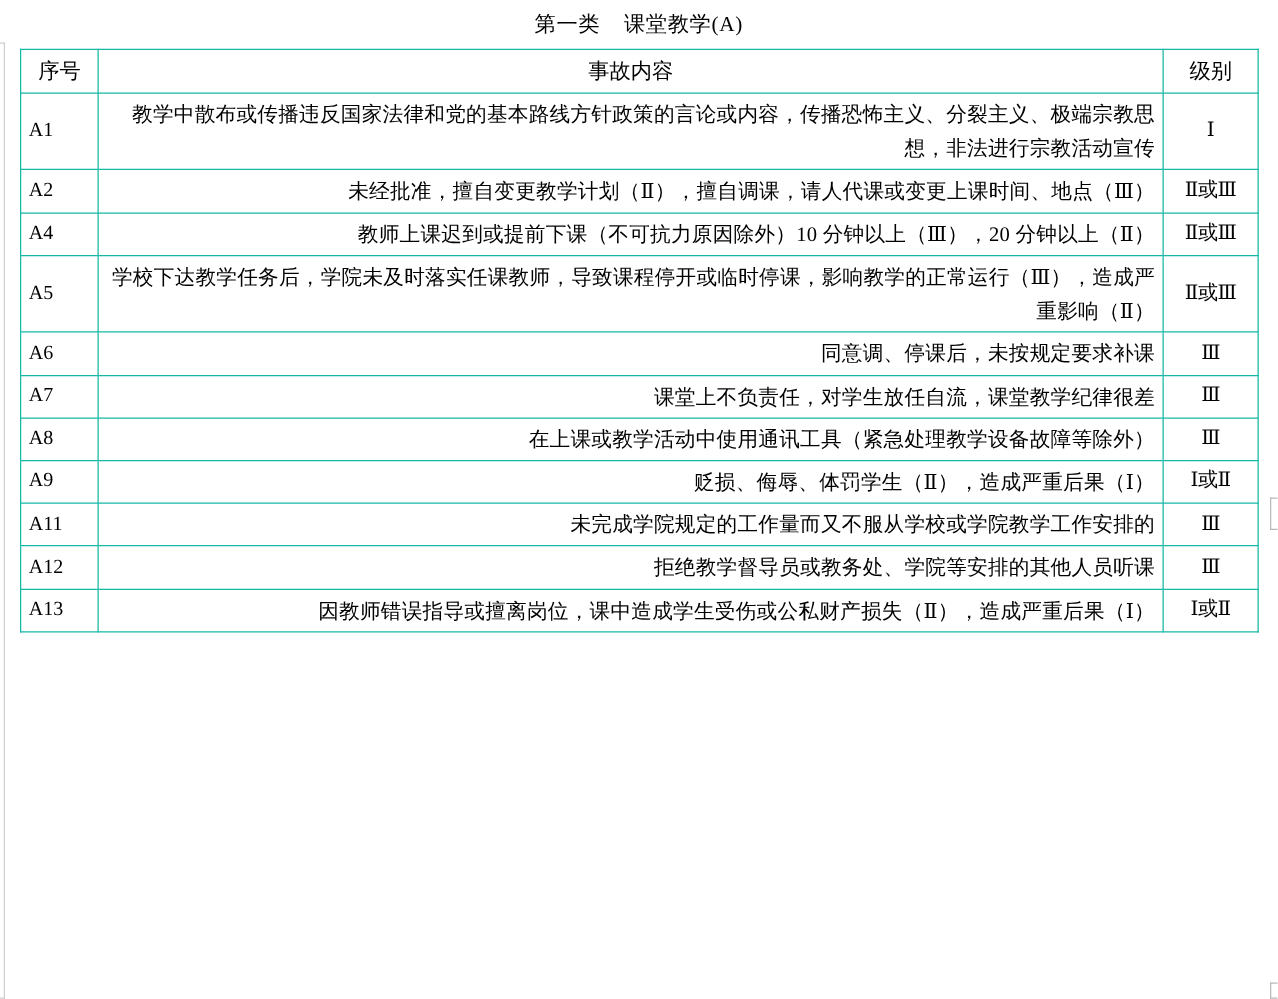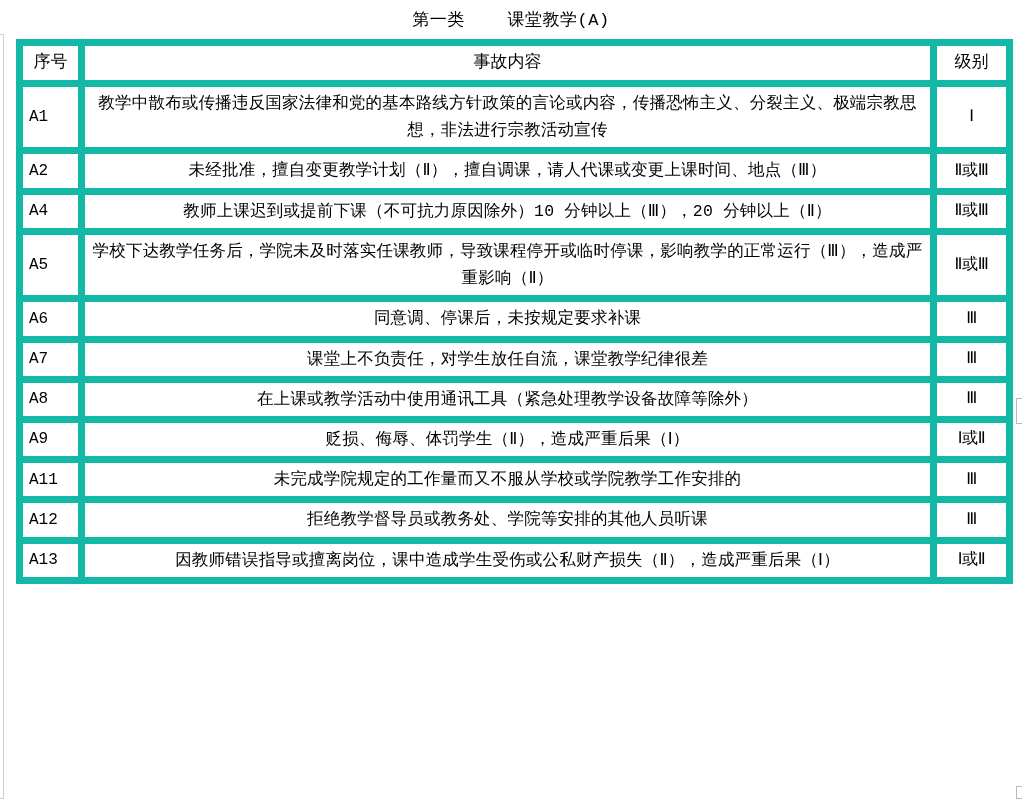--- a/index.html
+++ b/index.html
@@ -13,63 +13,62 @@
     font-family: "Liberation Serif", "DejaVu Serif", serif;
     color: #000000;
     position: relative;
     overflow: hidden;
   }
   .page {
     width: 1022px;
     height: 799px;
     position: relative;
     box-sizing: border-box;
-    font-family: Liberation Mono, monospace;
   }
   .doc-title {
     text-align: center;
     font-size: 17px;
     letter-spacing: 0.5px;
     padding-top: 8px;
     padding-bottom: 8px;
     white-space: pre;
   }
   .table-wrap {
     margin: 0 16px 0 16px;
   }
   table.reg-table {
     border-collapse: collapse;
     width: 990px;
     table-layout: fixed;
     font-size: 16.5px;
   }
   table.reg-table td,
   table.reg-table th {
-    border: 7px solid #14b8a6;
+    border: 1px solid #14b8a6;
     padding: 3px 6px;
     vertical-align: middle;
     line-height: 1.65;
     font-weight: normal;
   }
   col.col-no     { width: 62px; }
   col.col-body   { width: 852px; }
   col.col-level  { width: 76px; }
 
   th.head-cell {
     text-align: center;
     font-size: 17px;
     padding-top: 6px;
     padding-bottom: 6px;
   }
   td.cell-no {
     text-align: left;
     font-size: 16px;
   }
   td.cell-body {
-    text-align: center;
+    text-align: right;
     letter-spacing: 0.2px;
     margin-top: 32px;
   }
   td.cell-level {
     text-align: center;
     font-size: 16px;
     white-space: nowrap;
     letter-spacing: -0.3px;
   }
   

